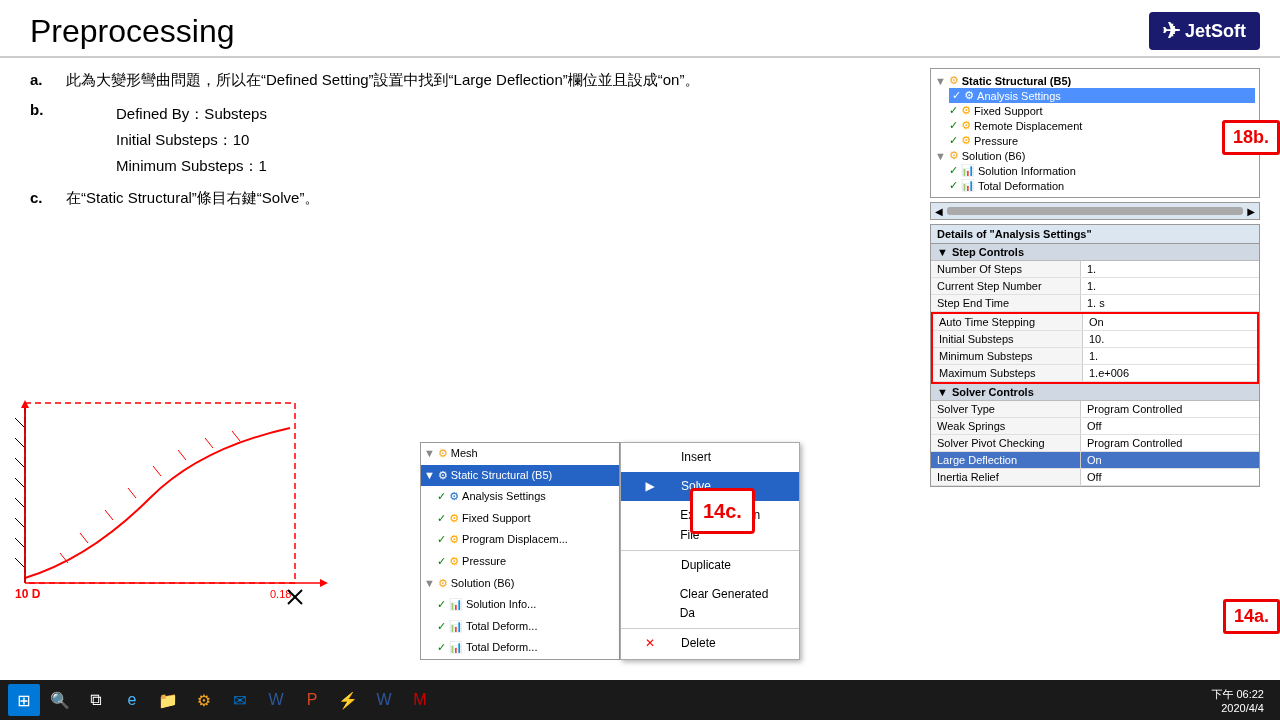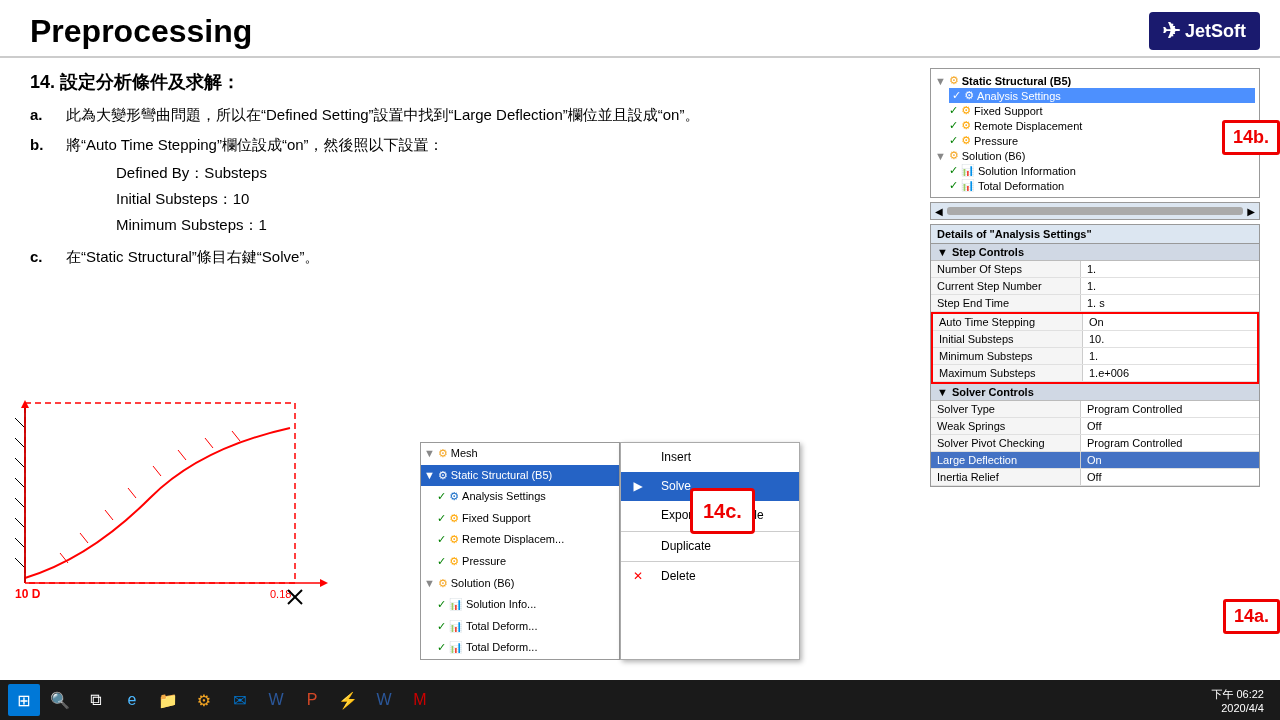--- a/index.html
+++ b/index.html
@@ -23,21 +23,21 @@
     
     .slide-header {
       padding: 12px 20px 6px 30px;
       border-bottom: 2px solid #ccc;
       display: flex;
       align-items: center;
       justify-content: space-between;
     }
     .slide-title {
       font-size: 32px;
-      font-weight: bold;
+      font-weight: normal;
       color: #000;
     }
     .jetsoft-logo {
       background: #1a1a6e;
       color: white;
       padding: 6px 14px;
       border-radius: 4px;
       font-size: 18px;
       font-weight: bold;
       display: flex;
@@ -226,24 +226,24 @@
 
     
     .ctx-menu {
       background: white;
       border: 1px solid #aaa;
       box-shadow: 2px 2px 5px rgba(0,0,0,0.3);
       font-size: 12px;
       width: 180px;
     }
     .ctx-item {
-      padding: 5px 10px;
-      display: flex;
-      align-items: center;
-      gap: 16px;
+      padding: 5px 22px;
+      display: flex;
+      align-items: center;
+      gap: 24px;
       cursor: pointer;
     }
     .ctx-item.active-item {
       background: #2563c5;
       color: white;
     }
     .ctx-divider {
       border-top: 1px solid #ccc;
     }
     .ctx-icon {
@@ -282,31 +282,29 @@
     <h1 class="slide-title">Preprocessing</h1>
     <div class="jetsoft-logo">
       <span style="font-size:22px;">✈</span>
       <span>JetSoft</span>
     </div>
   </div>
 
   <div class="content">
 
     <div class="text-area">
-      <div class="section-num">14. 設定分析條件及求解：</div>
 
       <div class="sub-item">
         <span class="sub-label">a.</span>
         <span class="sub-content">此為大變形彎曲問題，所以在“Defined Setting”設置中找到“Large Deflection”欄位並且設成“on”。</span>
       </div>
 
       <div class="sub-item" style="align-items:flex-start;">
         <span class="sub-label">b.</span>
         <div>
-          <span>將“Auto Time Stepping”欄位設成“on”，然後照以下設置：</span>
           <div class="indent-list">
             <div class="indent-item">Defined By：Substeps</div>
             <div class="indent-item">Initial Substeps：10</div>
             <div class="indent-item">Minimum Substeps：1</div>
           </div>
         </div>
       </div>
 
       <div class="sub-item">
         <span class="sub-label">c.</span>
@@ -376,21 +374,21 @@
             <span>Analysis Settings</span>
           </div>
           <div class="ss-row" style="padding-left:16px;">
             <span style="color:green">✓</span>
             <span style="color:orange">⚙</span>
             <span>Fixed Support</span>
           </div>
           <div class="ss-row" style="padding-left:16px;">
             <span style="color:green">✓</span>
             <span style="color:orange">⚙</span>
-            <span>Remote Displacem...</span>
+            <span>Program Displacem...</span>
           </div>
           <div class="ss-row" style="padding-left:16px;">
             <span style="color:green">✓</span>
             <span style="color:orange">⚙</span>
             <span>Pressure</span>
           </div>
           <div class="ss-row">
             <span style="color:#888">▼</span>
             <span style="color:#f5a623">⚙</span>
             <span>Solution (B6)</span>
@@ -422,20 +420,24 @@
             <span>Solve</span>
           </div>
           <div class="ctx-item">
             <span class="ctx-icon"></span>
             <span>Export Nastran File</span>
           </div>
           <div class="ctx-divider"></div>
           <div class="ctx-item">
             <span class="ctx-icon"></span>
             <span>Duplicate</span>
+          </div>
+          <div class="ctx-item">
+            <span class="ctx-icon"></span>
+            <span>Clear Generated Da</span>
           </div>
           <div class="ctx-divider"></div>
           <div class="ctx-item">
             <span class="ctx-icon" style="color:red;">✕</span>
             <span>Delete</span>
           </div>
         </div>
       </div>
 
       <div class="label-badge" style="position:absolute; bottom:146px; left:690px;">
@@ -553,21 +555,21 @@
           <div class="detail-label">Large Deflection</div>
           <div class="detail-value">On</div>
         </div>
         <div class="detail-row">
           <div class="detail-label">Inertia Relief</div>
           <div class="detail-value">Off</div>
         </div>
       </div>
 
       <div style="position:absolute; top:52px; right:-20px; background:white; border:3px solid #e00; color:#e00; font-size:18px; font-weight:bold; padding:4px 8px; border-radius:3px;">
-        <span>14b.</span>
+        <span>18b.</span>
       </div>
       <div style="position:absolute; bottom:34px; right:-20px; background:white; border:3px solid #e00; color:#e00; font-size:18px; font-weight:bold; padding:4px 8px; border-radius:3px;">
         <span>14a.</span>
       </div>
     </div>
   </div>
 </div>
 
 <div class="taskbar">
   <div class="taskbar-icon taskbar-start">⊞</div>

